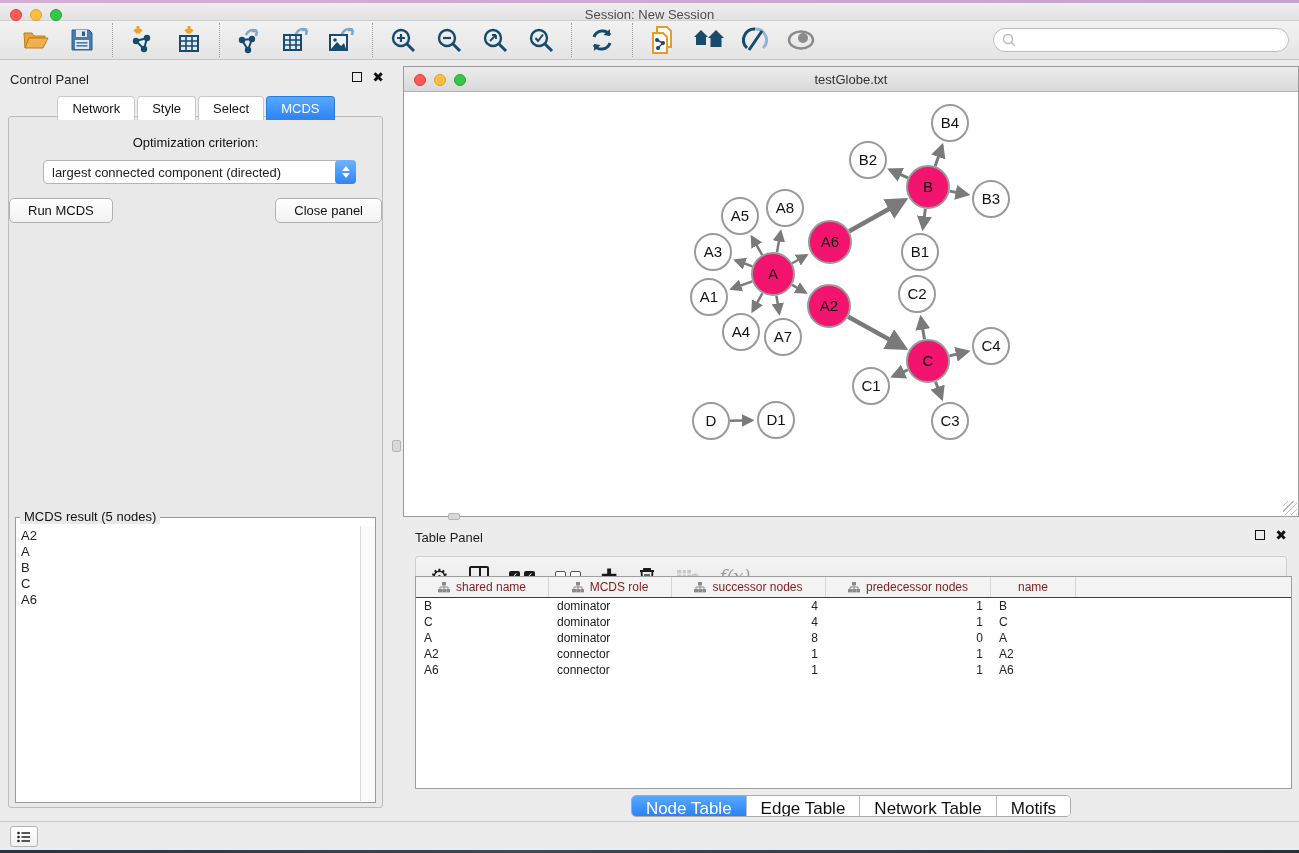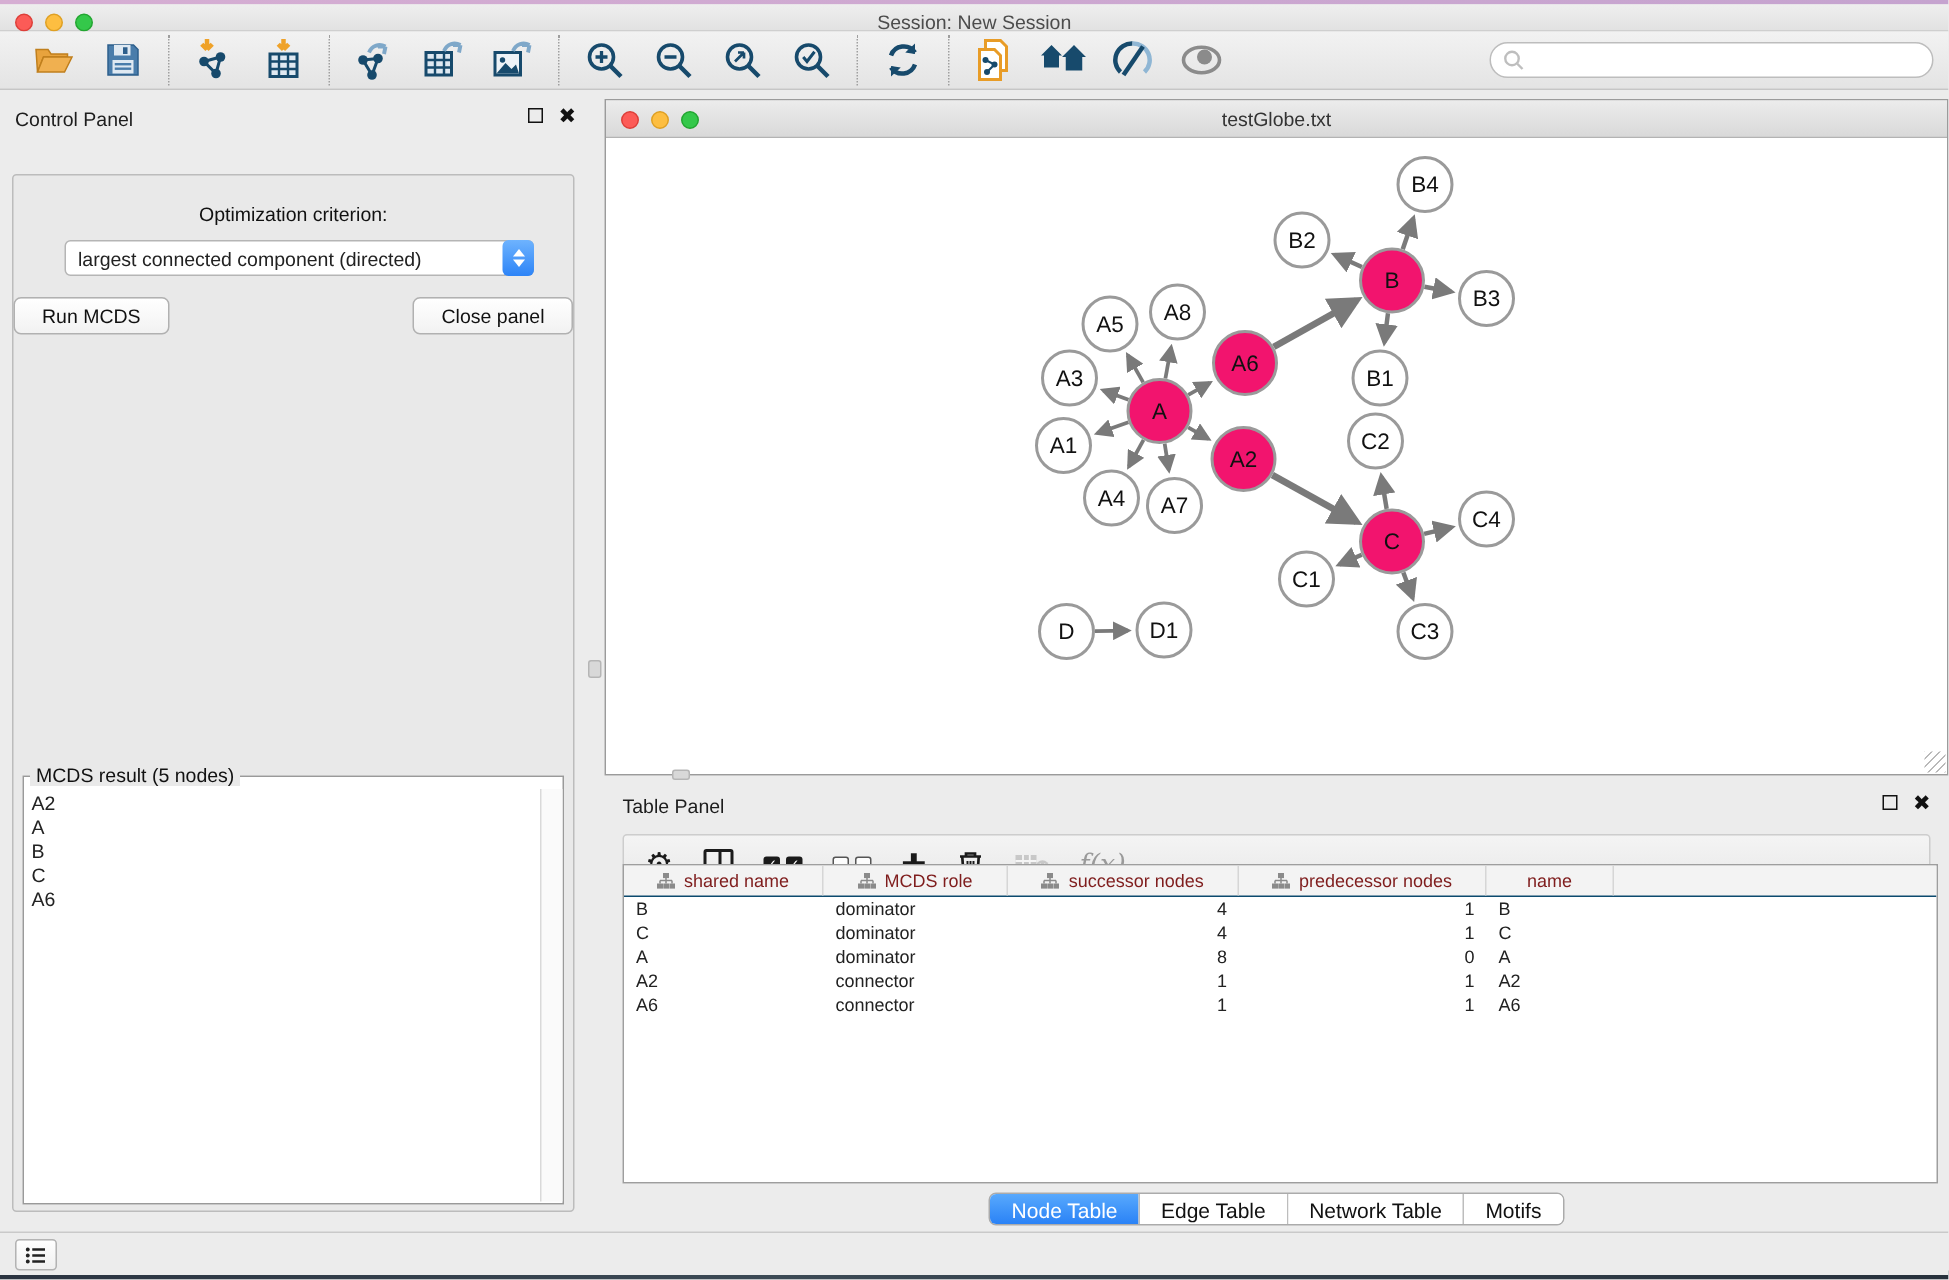--- a/index.html
+++ b/index.html
@@ -86,21 +86,21 @@
   .dt-head { display:flex; height:21px; background:#f3f3f3; border-bottom:1px solid #0c4a6e; font-size:12px; color:#7f1d1d; }
   .dt-hcell { display:flex; align-items:center; justify-content:center; gap:6px; border-right:1px solid #d6d6d6; height:100%; }
   .dt-hcell:last-child { border-right:1px solid #d6d6d6; }
   .dt-row { display:flex; height:16px; font-size:12px; align-items:center; }
   .dt-cell { padding:0 8px; white-space:nowrap; overflow:hidden; }
   .num { text-align:right; }
   .hier-icon svg { display:block; }
 
   .t-tabs { position:absolute; left:0; right:0; bottom:4px; display:flex; justify-content:center; }
   .t-tabgroup { display:flex; border:1px solid #ababab; border-radius:5px; overflow:hidden; background:#fff; height:22px; }
-  .t-tab { padding:3px 14px; font-size:14px; border-right:1px solid #bdbdbd; background:#fff; color:#111; }
+  .t-tab { padding:3px 14px; font-size:17px; border-right:1px solid #bdbdbd; background:#fff; color:#111; }
   .t-tab:last-child { border-right:none; }
   .t-tab.active { background:linear-gradient(#58a9fd,#2a82f6); color:#fff; }
 
   
   .sb-listbtn { position:absolute; left:10px; top:4px; width:28px; height:21px; background:linear-gradient(#fff,#f0f0f0); border:1px solid #b3b3b3; border-radius:3px; display:flex; align-items:center; justify-content:center; }
   .sb-mem { position:absolute; right:8px; top:2px; height:24px; background:linear-gradient(#fff,#f3f3f3); border:1px solid #b3b3b3; border-radius:4px; display:flex; align-items:center; gap:6px; padding:0 12px; font-size:12px; color:#111;margin-top:40px; }
   .mem-dot { width:11px; height:11px; border-radius:50%; background:#169c43; border:1px solid #0d7a32; }
 
   svg text { font-family:"Liberation Sans","DejaVu Sans",sans-serif; }
 </style>
@@ -271,20 +271,26 @@
   <div class="main">
 
     <div class="cpanel">
       <div class="panel-head">
         <div class="ph-title">Control Panel</div>
         <div class="ph-icons">
           <div class="ph-float"></div>
           <div class="ph-close">✖</div>
         </div>
       </div>
+      <div class="cp-tabs" id="cp-tabs">
+          <div class="cp-tab">Network</div>
+          <div class="cp-tab">Style</div>
+          <div class="cp-tab">Select</div>
+          <div class="cp-tab active">MCDS</div>
+        </div>
       <div class="cp-body">
         <div class="opt-label">Optimization criterion:</div>
         <div class="dropdown">
           <span>largest connected component (directed)</span>
           <div class="dd-stepper">
               <div class="dd-up"></div>
               <div class="dd-down"></div>
             </div>
         </div>
         <div class="cp-buttons">

